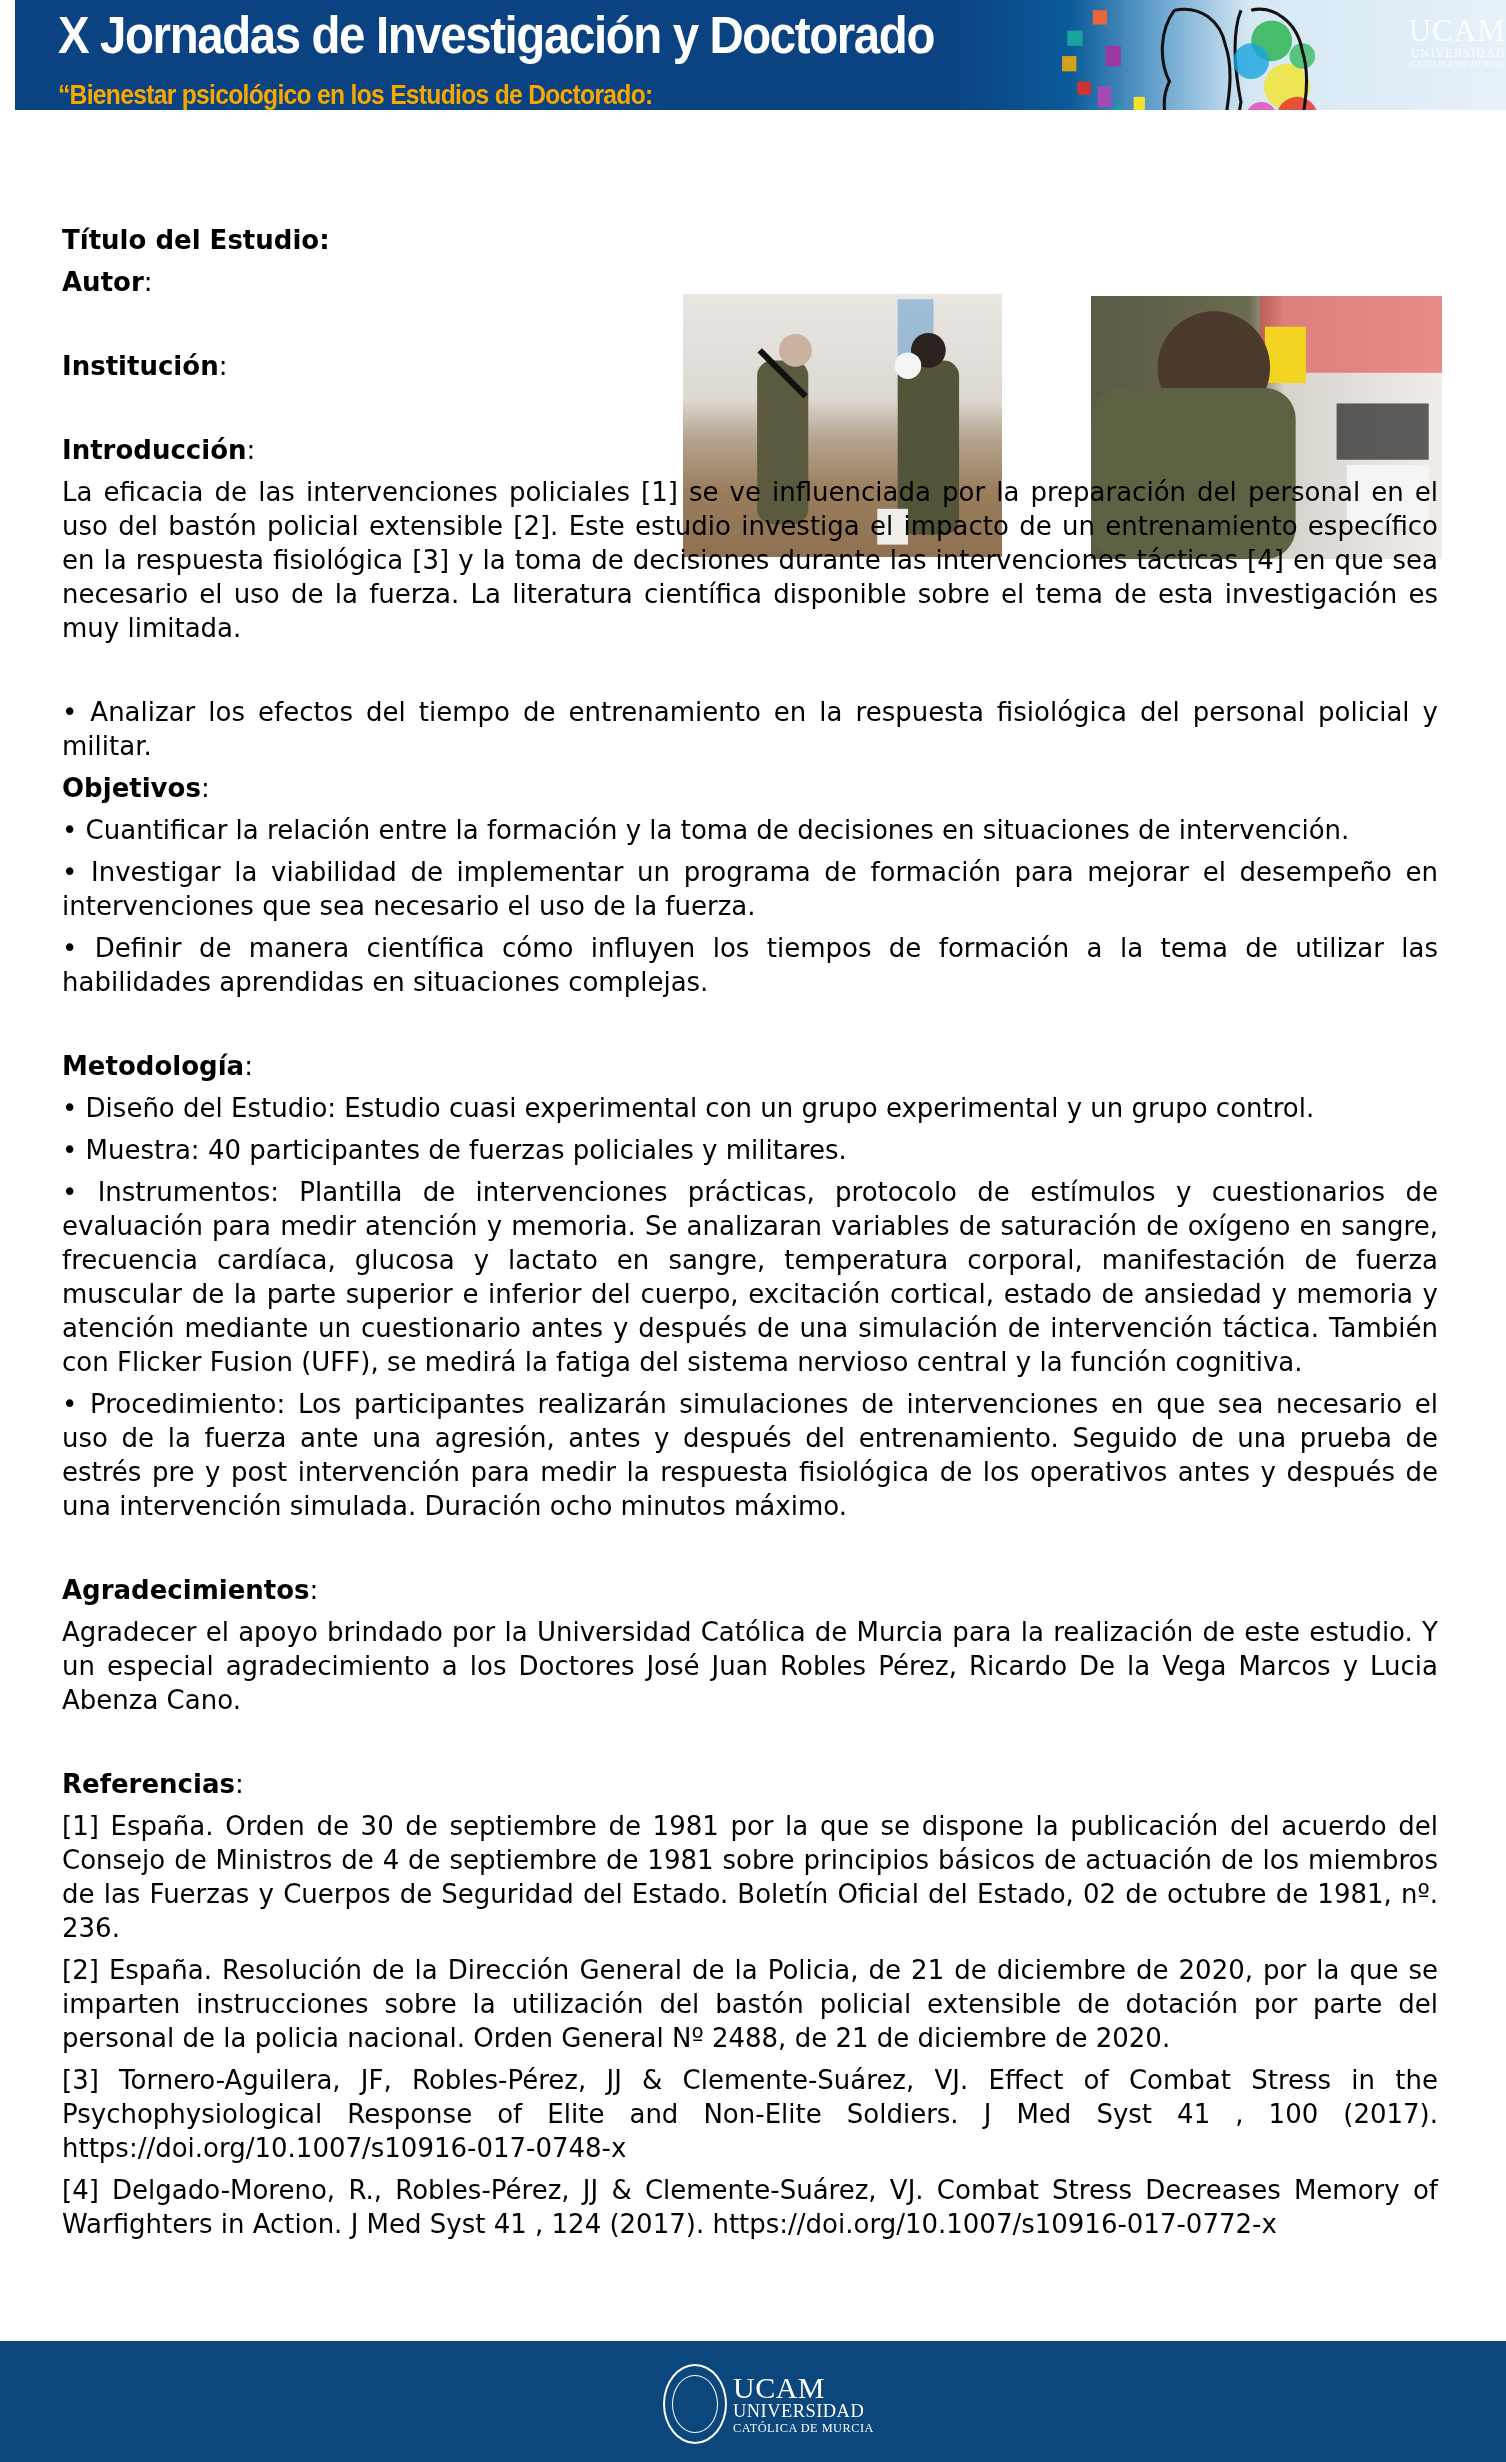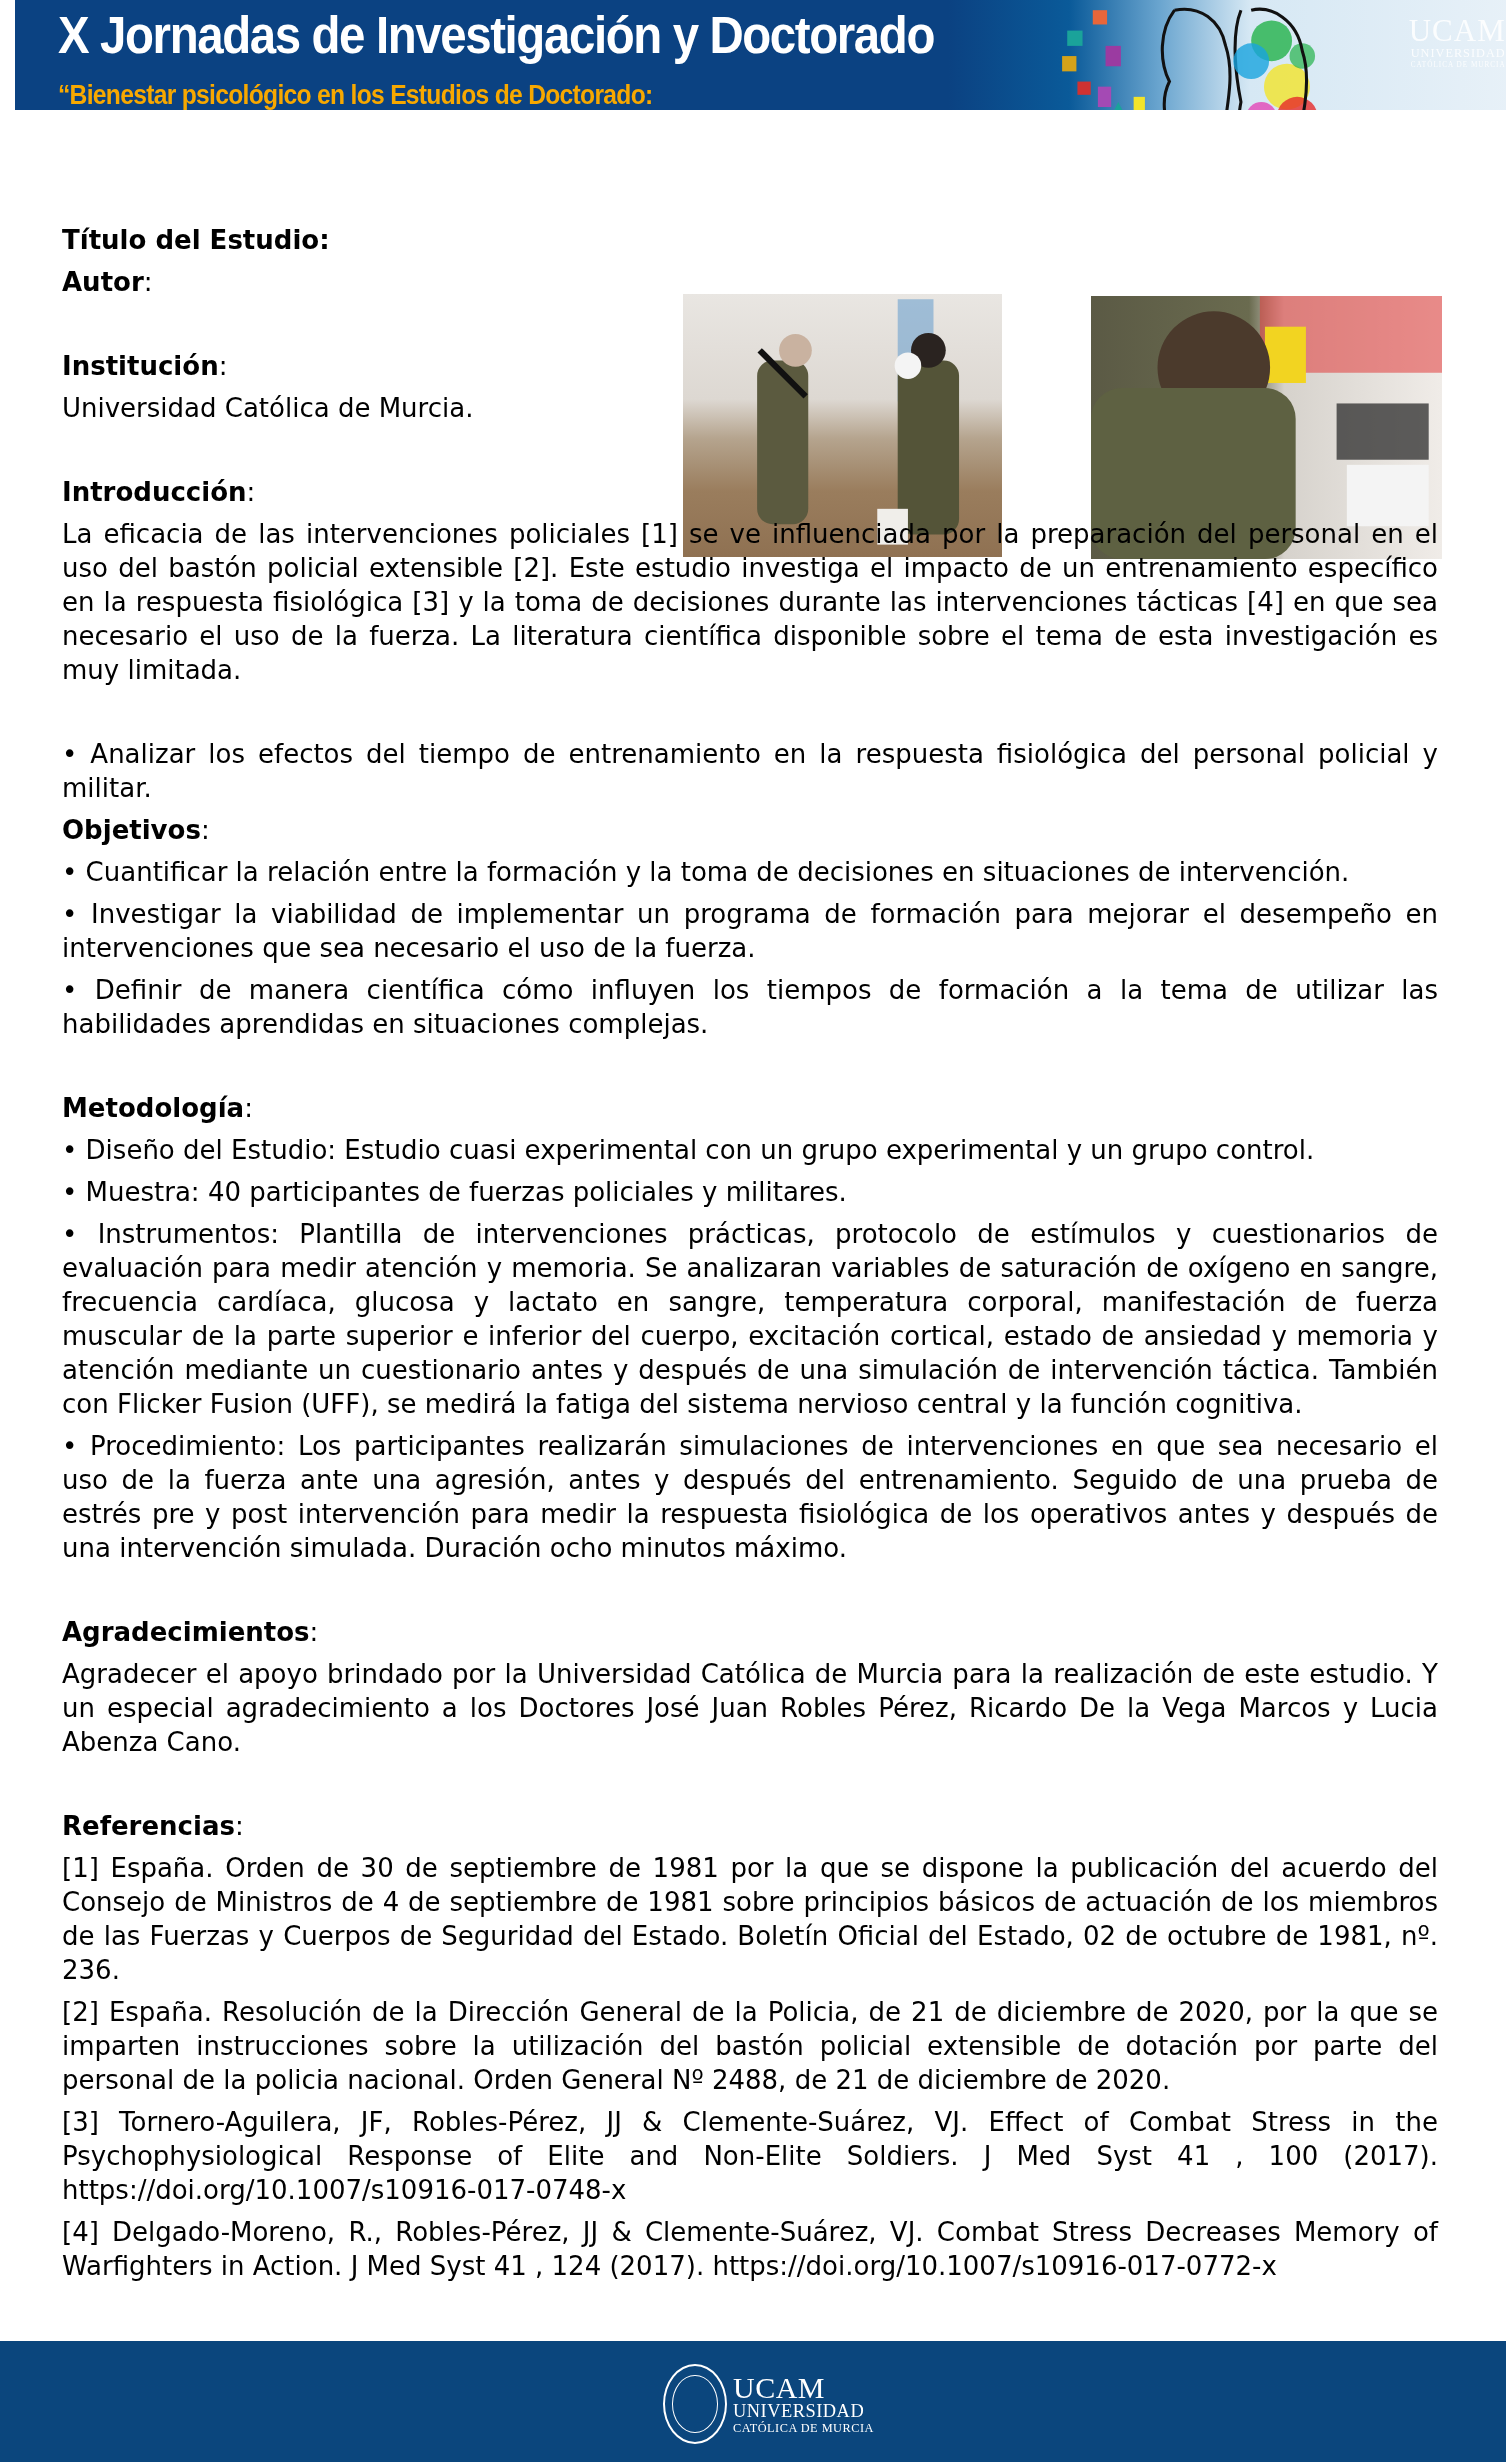--- a/index.html
+++ b/index.html
@@ -127,21 +127,20 @@
 <main class="content">
   <section>
     <p class="h">Título del Estudio:</p>
   </section>
   <section class="narrow" style="margin-top:0px;">
     <p><span class="h">Autor</span><span>:</span></p>
   </section>
   <div class="gap"></div>
   <section class="narrow">
     <p><span class="h">Institución</span><span>:</span></p>
-    <p>Universidad Católica de Murcia.</p>
   </section>
   <div class="gap"></div>
   <section>
     <p><span class="h">Introducción</span><span>:</span></p>
     <p>La eficacia de las intervenciones policiales [1] se ve influenciada por la preparación del personal en el uso del bastón policial extensible [2]. Este estudio investiga el impacto de un entrenamiento específico en la respuesta fisiológica [3] y la toma de decisiones durante las intervenciones tácticas [4] en que sea necesario el uso de la fuerza. La literatura científica disponible sobre el tema de esta investigación es muy limitada.</p>
   </section>
   <div class="gap"></div>
   <section>
     <p>• Analizar los efectos del tiempo de entrenamiento en la respuesta fisiológica del personal policial y militar.</p>
     <p><span class="h">Objetivos</span><span>:</span></p>

